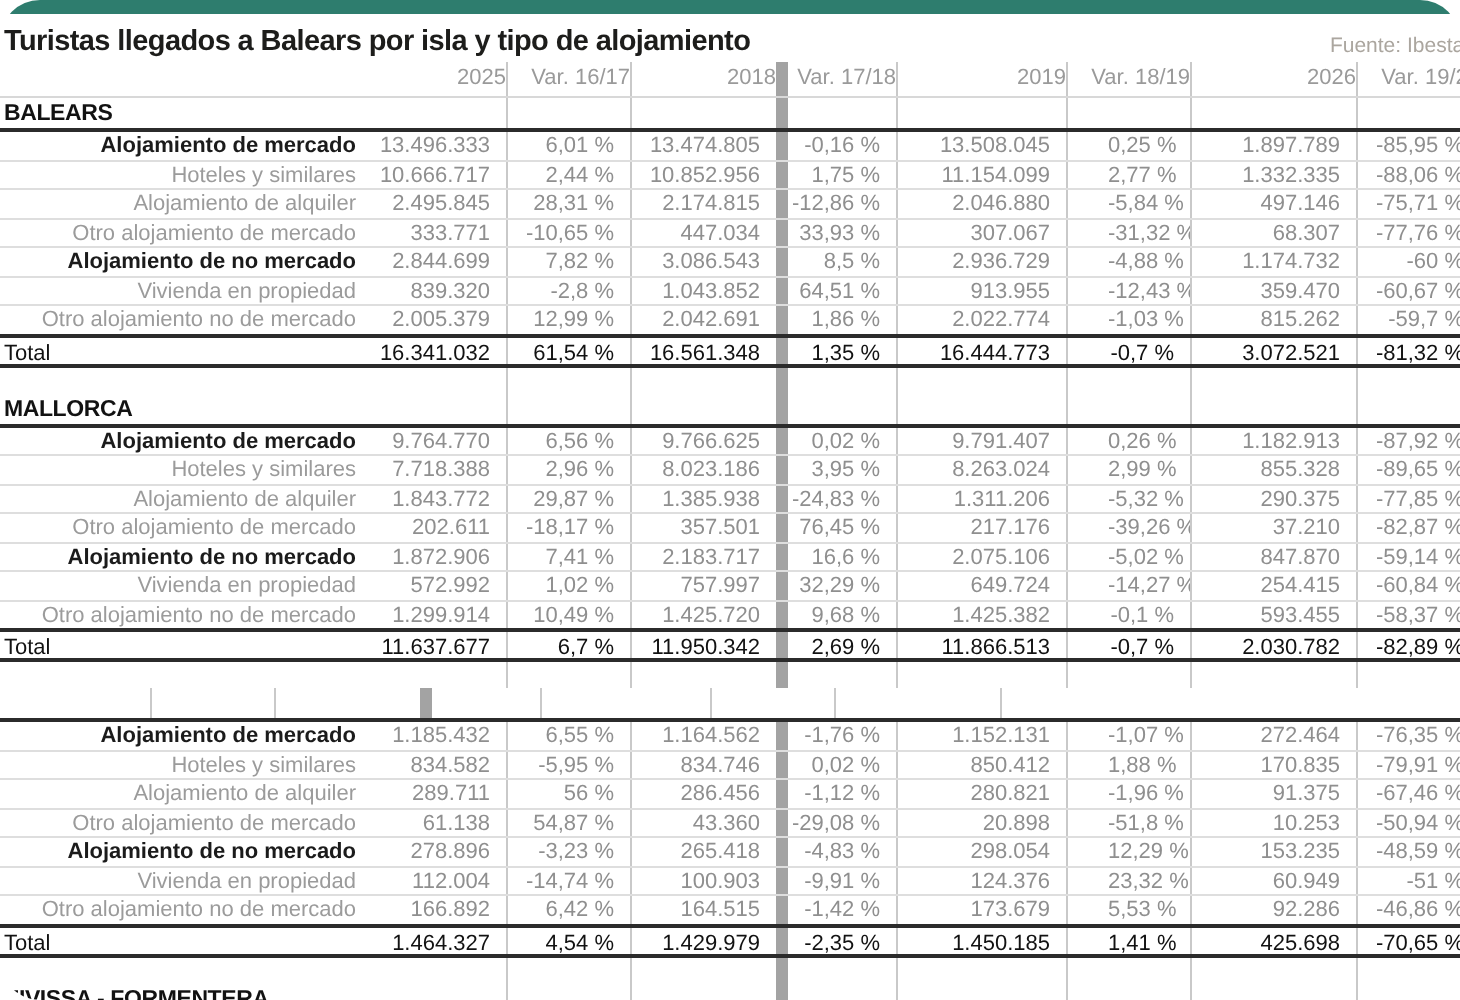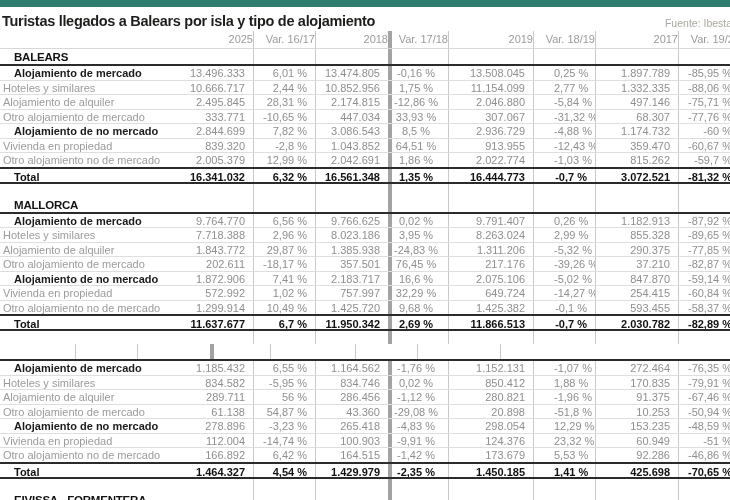--- a/index.html
+++ b/index.html
@@ -1,56 +1,56 @@
 <!DOCTYPE html>
 <html><head>
 <meta charset="utf-8">
 <style>
   * { margin:0; padding:0; box-sizing:border-box; }
   html,body { background:#fff; }
   body {
     width:730px; height:500px; overflow:hidden;
     font-family:"Liberation Sans", sans-serif;
   }
-  .page { position:relative; width:730px; height:500px; overflow:hidden; background:#fff; }
+  .page { position:relative; width:730px; height:500px; overflow:hidden; background:#fff;border-radius:20px; }
   .topbar { height:7px; width:100%; }
   .titlebar { position:relative; height:24px; padding:5px 0 0 2px; }
   .title { font-size:14.5px; font-weight:bold; color:#1d1d1b; letter-spacing:-0.3px; }
   .source { position:absolute; right:-5px; top:10px; font-size:10.5px; color:#aba69f; white-space:nowrap; }
 
   .table { width:740px; font-size:11px; color:#8f8f8f; }
   .row { display:flex; width:740px; }
   .cell { overflow:hidden; white-space:nowrap; }
-  .c-label { width:178px; padding-left:14px; text-align:left; }
+  .c-label { width:178px; padding-left:2px; text-align:left; }
   .val { text-align:right; padding-right:8px; }
   .c1 { width:75px; }
   .c2 { width:62px; border-left:1px solid #c9c9c9; }
   .c3 { width:73px; border-left:1px solid #c9c9c9; }
-  .c4 { width:60px; border-left:4px solid #a3a3a3;text-align:center; }
+  .c4 { width:60px; border-left:6px solid #a3a3a3; }
   .c5 { width:85px; border-left:1px solid #c9c9c9; }
   .c6 { width:62px; border-left:1px solid #c9c9c9;padding-left:20px; }
   .c7 { width:83px; border-left:1px solid #c9c9c9; }
   .c8 { width:62px; border-left:1px solid #c9c9c9; }
 
   .row-head { height:18px; border-bottom:1px solid #d8d8d8; }
   .row-head .cell { display:flex; align-items:flex-end; justify-content:flex-end; padding-bottom:3px; color:#9a9a9a; }
   .row-head .c-label { justify-content:flex-start; }
 
   .row-section { height:17px; line-height:17px; border-bottom:2px solid #2b2b2b; }
   .row-section .c-label { font-weight:bold; color:#121212; font-size:11.5px; letter-spacing:-0.2px; }
 
   .row-data { height:14.5px; line-height:14px; border-bottom:1px solid #dedede; }
-  .row-data .c-label { color:#9b9b9b; }
+  .row-data .c-label { color:#9b9b9b;text-align:right; }
   .row-data.bold .c-label { font-weight:bold; color:#1b1b1b; }
   .row-data.sub .c-label { padding-left:3px; }
   .row-data .val { color:#8f8f8f; }
 
   .row-total { height:17px; line-height:16px; margin-top:-1px;
                border-top:2px solid #2b2b2b; border-bottom:2px solid #2b2b2b; }
-  .row-total .c-label, .row-total .val { font-weight:bold; color:#121212; }
+  .row-total .c-label, .row-total .val { font-weight:normal; color:#121212; }
 
   .row-gap { height:13px; }
 </style>
 </head>
 <body>
 
 <div class="page">
   <div class="topbar" style="background: rgb(46, 125, 110);"></div>
 
   <div class="titlebar">
@@ -60,21 +60,21 @@
 
   <div class="table">
     <div class="row row-head">
       <div class="cell c-label"></div>
       <div class="cell c1">2025</div>
       <div class="cell c2">Var. 16/17</div>
       <div class="cell c3">2018</div>
       <div class="cell c4">Var. 17/18</div>
       <div class="cell c5">2019</div>
       <div class="cell c6">Var. 18/19</div>
-      <div class="cell c7">2017</div>
+      <div class="cell c7">2026</div>
       <div class="cell c8">Var. 19/20</div>
     </div>
     <div>
         <div class="row row-section">
           <div class="cell c-label">BALEARS</div>
           <div class="cell val c1"></div>
           <div class="cell val c2"></div>
           <div class="cell val c3"></div>
           <div class="cell val c4"></div>
           <div class="cell val c5"></div>
@@ -155,21 +155,21 @@
           <div class="cell val c3">2.042.691</div>
           <div class="cell val c4">1,86 %</div>
           <div class="cell val c5">2.022.774</div>
           <div class="cell val c6">-1,03 %</div>
           <div class="cell val c7">815.262</div>
           <div class="cell val c8">-59,7 %</div>
         </div>
         <div class="row row-total">
           <div class="cell c-label">Total</div>
           <div class="cell val c1">16.341.032</div>
-          <div class="cell val c2">6,32 %</div>
+          <div class="cell val c2">61,54 %</div>
           <div class="cell val c3">16.561.348</div>
           <div class="cell val c4">1,35 %</div>
           <div class="cell val c5">16.444.773</div>
           <div class="cell val c6">-0,7 %</div>
           <div class="cell val c7">3.072.521</div>
           <div class="cell val c8">-81,32 %</div>
         </div>
         <div class="row row-gap">
           <div class="cell c-label"></div>
           <div class="cell val c1"></div>

